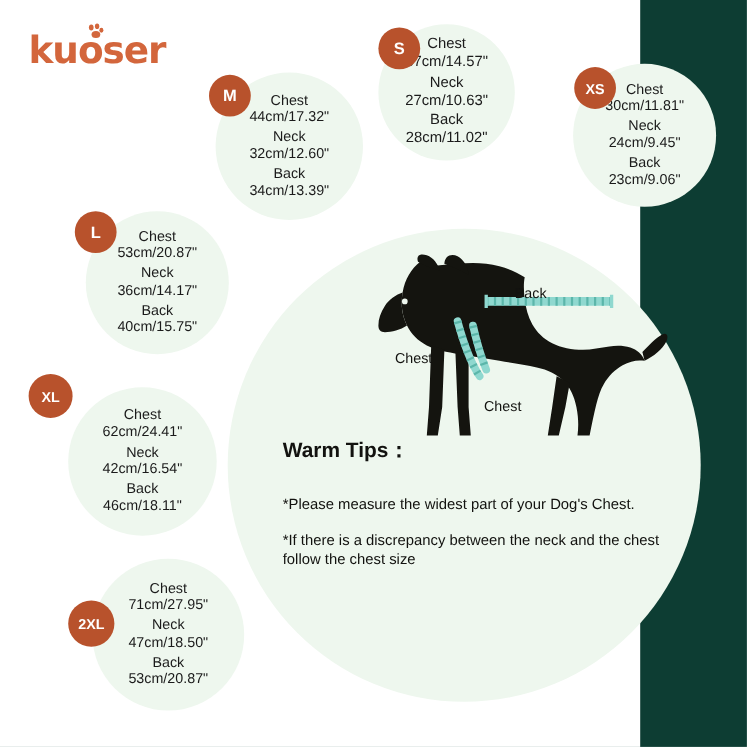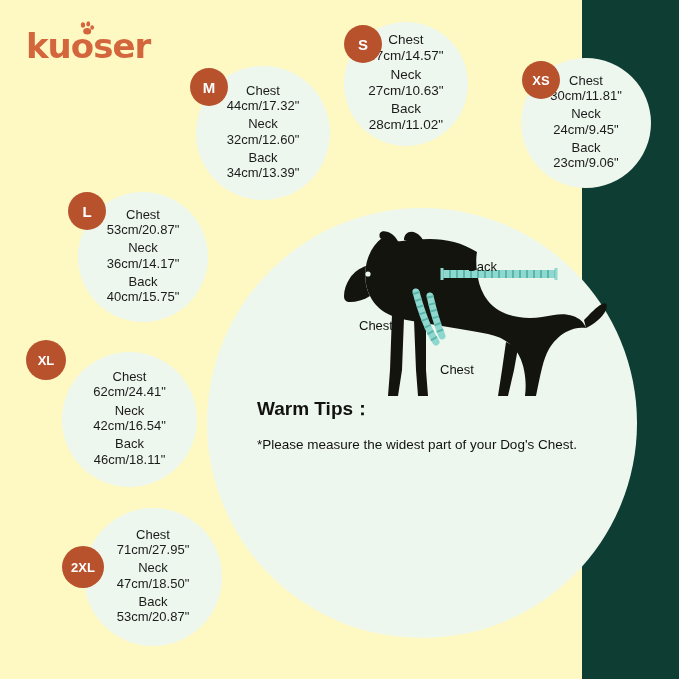--- a/index.html
+++ b/index.html
@@ -10,21 +10,21 @@
     width: 679px;
     height: 679px;
     background: #0d3d33;
     font-family: "Liberation Sans", sans-serif;
     overflow: hidden;
   }
   #root {
     position: relative;
     width: 582px;
     height: 679px;
-    background: #fef9c3;
+    background: #ffffff;
   }
 
   
   .brand {
     position: absolute;
     left: 26px;
     top: 26px;
     font-size: 34px;
     font-weight: bold;
     color: #d3663c;
@@ -109,21 +109,21 @@
   #tips {
     position: absolute;
     left: 257px;
     top: 396px;
     width: 345px;
     color: #12120f;
   }
   #tips .tips-title {
     font-size: 19px;
     font-weight: bold;
-    margin-bottom: 14px;
+    margin-bottom: 28px;
   }
   #tips .tip {
     font-size: 13.5px;
     line-height: 1.38;
     margin-bottom: 13px;
   }
   #tips .tip.indent2 {
     padding-left: 0px;
   }
 
@@ -265,15 +265,16 @@
     <div class="line lbl">Neck</div>
     <div class="line val">47cm/18.50"</div>
     <div class="line lbl">Back</div>
     <div class="line val">53cm/20.87"</div>
   </div>
   <div class="badge" id="bg-2xl">2XL</div>
 
   <div id="tips">
     <div class="tips-title">Warm Tips：</div>
     <div class="tip">*Please measure the widest part of your Dog's Chest.</div>
+    <div class="tip indent2">*If there is a discrepancy between the neck and the chest follow the chest size</div>
   </div>
 
 </div>
 
 </body></html>

